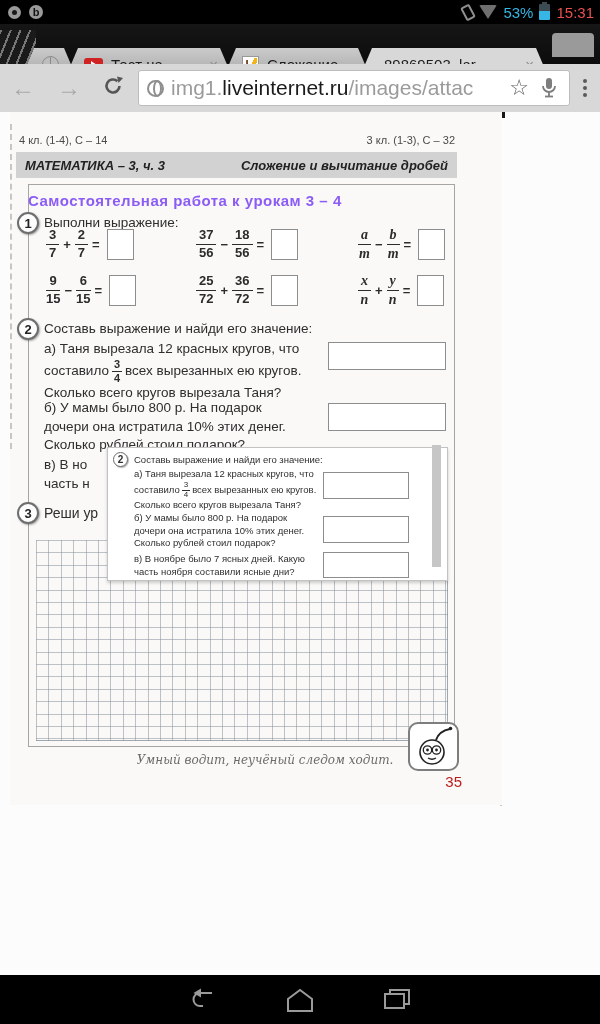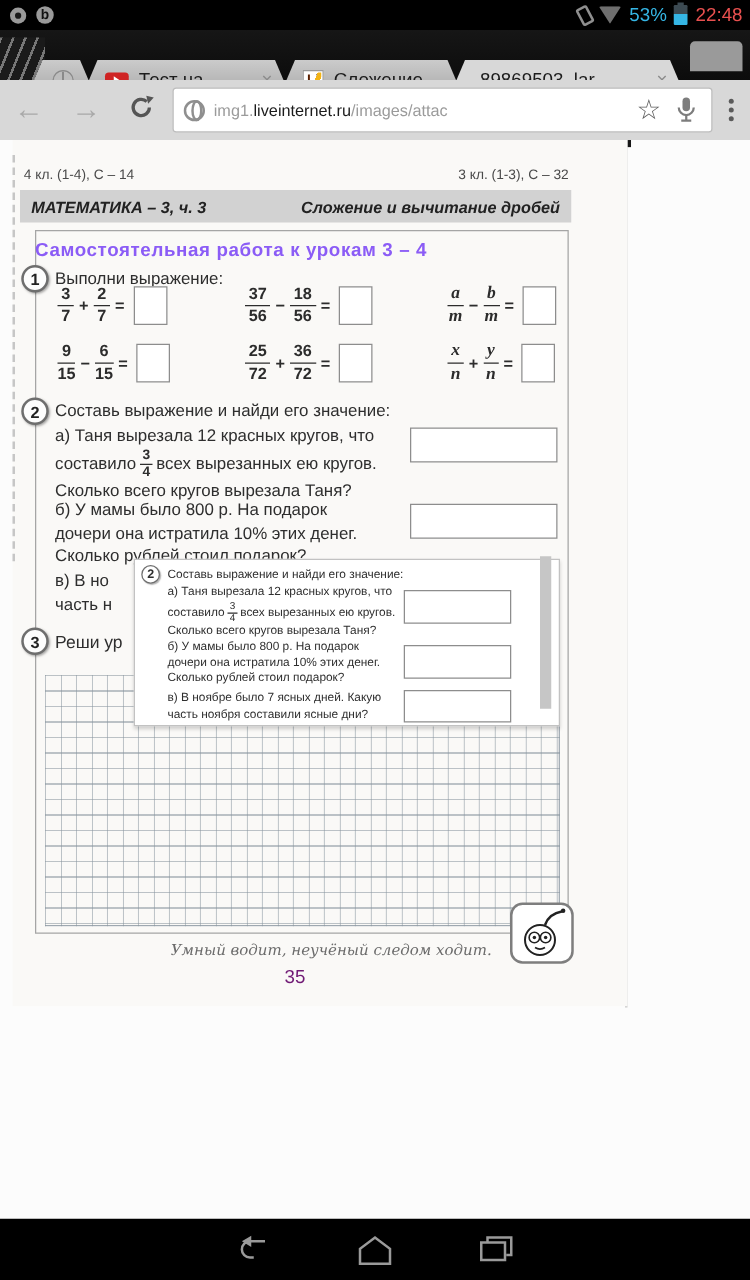--- a/index.html
+++ b/index.html
@@ -50,21 +50,21 @@
 
   
   .toolbar { position:relative; height:48px; background:#d8d8d8; display:flex; align-items:center; }
   .nav-btn { font-size:24px; color:#a9a9a9; padding:0 11px; line-height:1; }
   .reload-btn { padding:0 10px; }
   .url-field { flex:1; height:36px; margin:0 6px 0 4px; background:#fff; border:1px solid #bdbdbd;
                border-radius:3px; display:flex; align-items:center; padding:0 8px; min-width:0; }
   .url-globe { width:17px; height:17px; border-radius:50%; border:2px solid #8f8f8f; position:relative; flex:0 0 auto; margin-right:7px; }
   .url-globe::after { content:""; position:absolute; left:4px; top:-2px; width:5px; height:13px;
                       border:2px solid #8f8f8f; border-radius:50%; }
-  .url-text { font-size:13px; white-space:nowrap; overflow:hidden; flex:1; min-width:0; }
+  .url-text { font-size:21px; white-space:nowrap; overflow:hidden; flex:1; min-width:0; }
   .url-gray { color:#9b9b9b; } .url-dark { color:#1b1b1b; }
   .star-btn { font-size:22px; color:#5f5f5f; padding:0 8px; line-height:1; }
   .mic-btn { padding:0 4px; display:flex; }
   .menu-btn { display:flex; flex-direction:column; gap:3px; padding:0 13px 0 7px; }
   .menu-btn i { width:4px; height:4px; border-radius:50%; background:#5a5a5a; }
 
   
   .content { position:relative; height:863px; background:#fcfcfc; overflow:hidden; }
   .scan-page { position:absolute; left:10px; top:0; width:492px; height:693px; background:#faf9f7; }
   .scan-edge { position:absolute; left:500px; top:0; width:2px; height:694px; background:#c9c9c9; }
@@ -119,40 +119,40 @@
   .p-text { position:absolute; left:26px; width:185px; line-height:1.32; }
   .p-frac { display:inline-block; text-align:center; font-size:8px; line-height:1; vertical-align:middle; margin:0 2px; }
   .p-frac .fn { display:block; border-bottom:1px solid #2e2e2e; padding:0 2px 1px; }
   .p-frac .fd { display:block; }
   .p-box { position:absolute; left:215px; width:86px; height:27px; border:1px solid #8d8d8d; background:#fff; }
 
   .mascot { position:absolute; left:398px; top:610px; width:51px; height:49px; background:#fff;
             border:2px solid #7e7e7e; border-radius:10px; z-index:6; }
   .quote { position:absolute; left:105px; top:641px; width:300px; text-align:center;
            font-family:"DejaVu Serif", serif; font-style:italic; font-size:12px; color:#6b6b6b; }
-  .page-num { position:absolute; left:0; top:661px; width:452px; text-align:center; font-size:15px; color:#701a75; }
+  .page-num { position:absolute; left:0; top:661px; width:452px; text-align:right; font-size:15px; color:#b91c1c; }
 
   
   .navbar { height:49px; background:#000; display:flex; align-items:center; justify-content:center; gap:66px; }
   .nav-ico { display:flex; }
 </style>
 </head>
 <body>
 
 <div class="status-bar">
   <div class="sb-left">
     <span class="sb-ico1"></span>
     <span class="sb-ico2">b</span>
   </div>
   <div class="sb-right">
     <span class="vibrate-ico"></span>
     <span class="wifi-ico"></span>
     <span class="batt-pct">53%</span>
     <span class="batt-ico"></span>
-    <span class="sb-time">22:48</span>
+    <span class="sb-time">15:31</span>
   </div>
 </div>
 
 <div class="tab-bar">
   <div class="tab-stripes"></div>
   <div class="tab" style="left:20px; width:58px; z-index:1; padding-left:22px;">
     <span class="tab-globe"></span>
   </div>
   <div class="tab" style="left:64px; width:170px; z-index:2;">
     <span class="yt-ico"></span>

